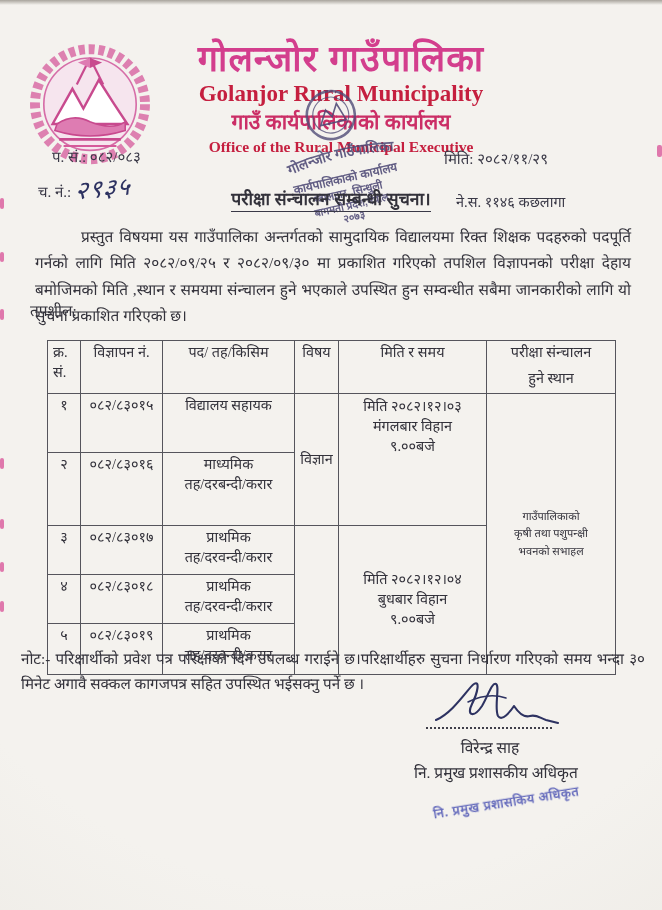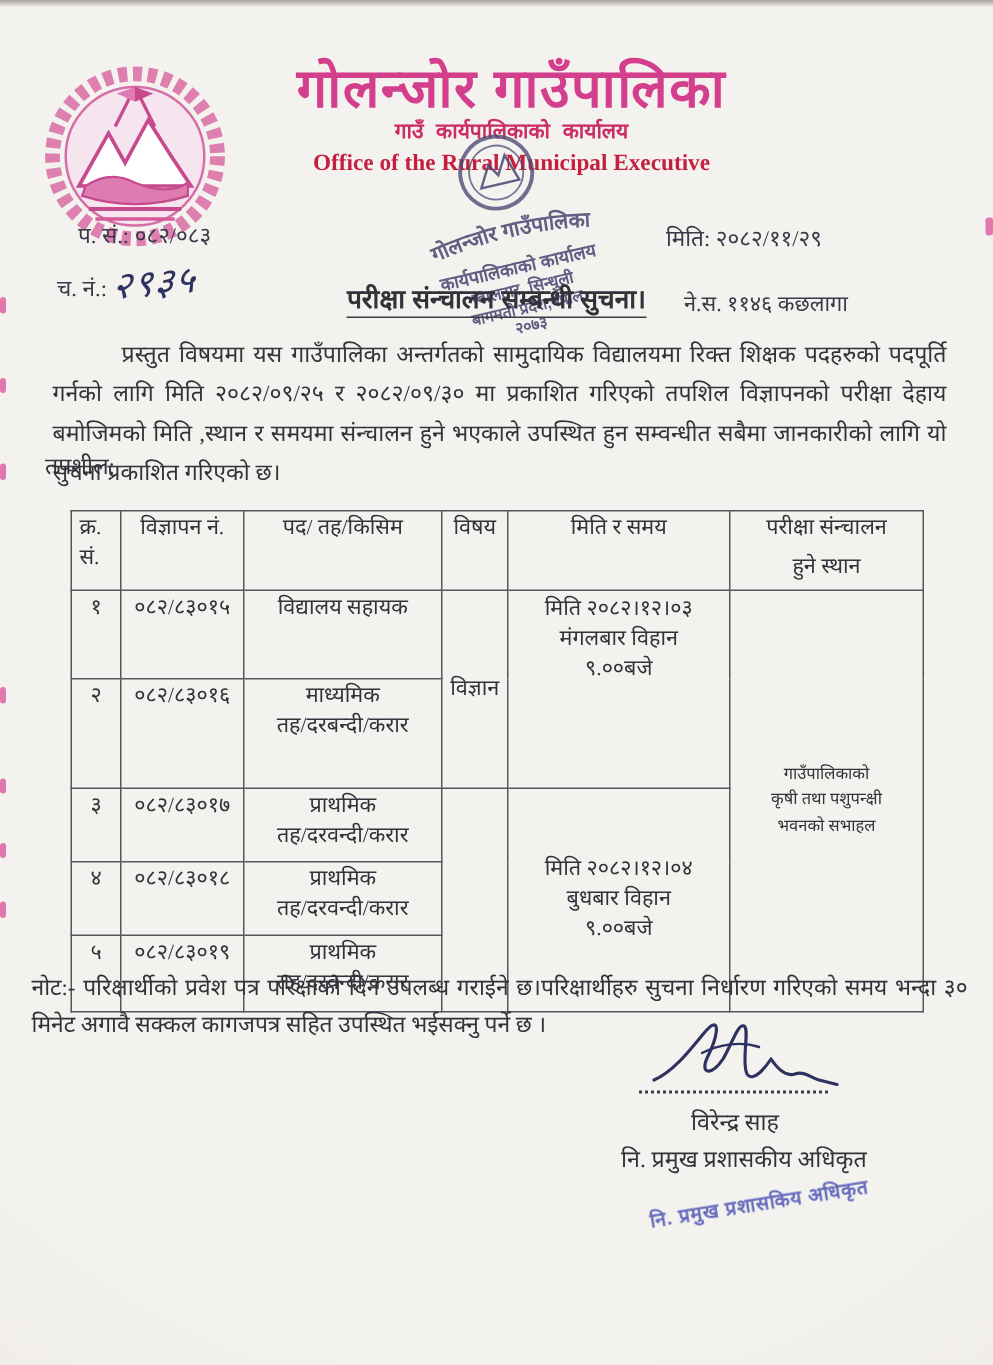--- a/index.html
+++ b/index.html
@@ -12,22 +12,22 @@
   .scan-top{position:absolute;top:0;left:0;right:0;height:5px;
     background:linear-gradient(#a8a49c,rgba(168,164,156,0));}
   .artifact{position:absolute;background:#d84f95;opacity:.75;border-radius:2px;}
 
   
   .logo{position:absolute;left:24px;top:36px;width:132px;height:132px;}
   .title-block{position:absolute;left:148px;top:40px;width:386px;text-align:center;}
   .title-np{font-size:36px;font-weight:bold;color:#d33e8d;line-height:1.05;
     font-family:"Liberation Sans","DejaVu Sans",sans-serif;letter-spacing:1px;}
   .title-en{font-size:23px;font-weight:bold;color:#c51f3f;line-height:1.2;margin-top:2px;}
-  .office-np{font-size:14px;font-weight:bold;color:#cb2e66;line-height:1.2;margin-top:3px;
-    font-family:Liberation Mono, monospace;}
+  .office-np{font-size:21px;font-weight:bold;color:#cb2e66;line-height:1.2;margin-top:3px;
+    font-family:Liberation Serif, serif;}
   .office-en{font-size:15.5px;font-weight:bold;color:#c51f3f;line-height:1.2;margin-top:2px;}
   .addr-block{position:absolute;left:494px;top:80px;width:162px;text-align:center;
     color:#bf2355;font-weight:bold;line-height:1.3;}
   .addr-np{font-size:12.5px;font-family:"Liberation Sans","DejaVu Sans",sans-serif;}
   .addr-en{font-size:11.5px;}
 
   
   .hstamp{position:absolute;left:248px;top:84px;width:184px;height:142px;
     transform:rotate(-13deg);opacity:.88;}
   .hstamp text{fill:#4f4a76;font-weight:bold;
@@ -102,20 +102,21 @@
     <line x1="48" y1="44" x2="60" y2="20" stroke="#c84a8e" stroke-width="2"></line>
     <line x1="72" y1="44" x2="60" y2="20" stroke="#c84a8e" stroke-width="2"></line>
     <path d="M60 20 L71 24 L60 29 Z" fill="#c84a8e"></path>
     <path d="M60 20 L49 24 L60 29 Z" fill="#de7cb2"></path>
     <line x1="32" y1="94" x2="88" y2="94" stroke="#c84a8e" stroke-width="2.4"></line>
     <line x1="36" y1="100" x2="84" y2="100" stroke="#d65a9b" stroke-width="2"></line>
   </svg>
 
   <div class="title-block">
     <div class="title-np">गोलन्जोर गाउँपालिका</div>
+    <div class="title-en">Golanjor Rural Municipality</div>
     <div class="office-np">गाउँ कार्यपालिकाको कार्यालय</div>
     <div class="office-en">Office of the Rural Municipal Executive</div>
   </div>
 
 
   <svg class="hstamp" viewBox="0 0 184 142">
     <circle cx="92" cy="30" r="24" fill="none" stroke="#4f4a76" stroke-width="2.6" opacity=".9"></circle>
     <circle cx="92" cy="30" r="18" fill="none" stroke="#4f4a76" stroke-width="1.2" opacity=".85"></circle>
     <path d="M80 38 L88 24 L93 32 L100 20 L106 38 Z" fill="none" stroke="#4f4a76" stroke-width="1.6"></path>
     <path id="arcp" d="M18 84 Q92 64 166 84" fill="none"></path>

